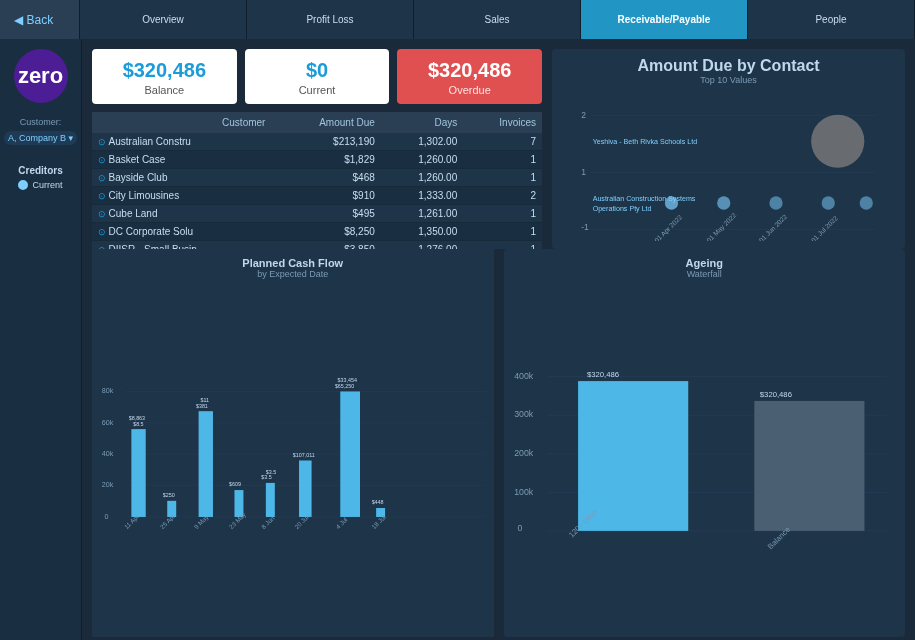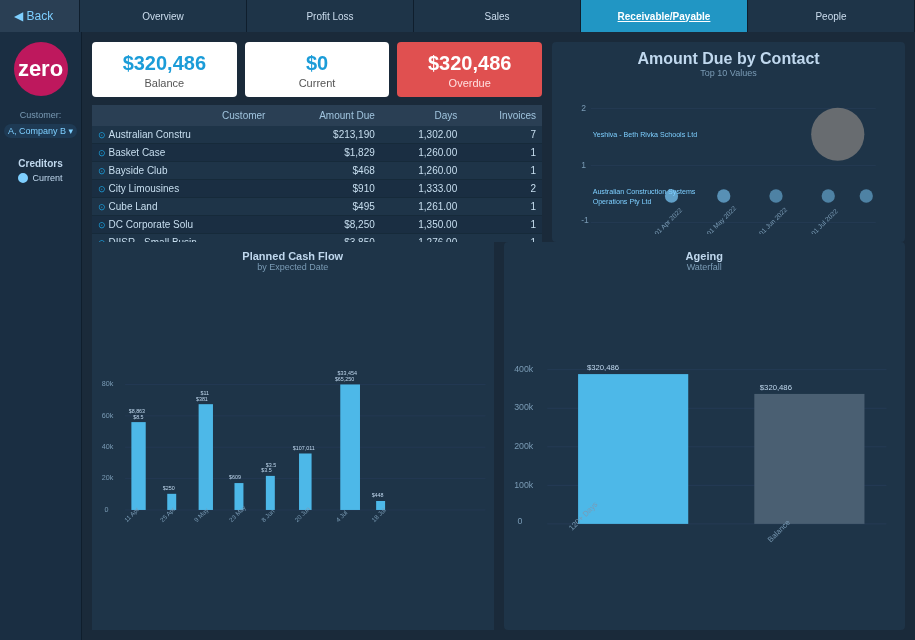--- a/index.html
+++ b/index.html
@@ -9,21 +9,21 @@
       font-family: Arial, sans-serif;
       font-size: 11px;
       width: 915px;
       height: 640px;
       overflow: hidden;
     }
 
     
     .top-nav {
       display: flex;
-      height: 32px;
+      height: 39px;
       background: #f97316;
     }
     .nav-back {
       background: #2a3f54;
       color: #7ecfff;
       display: flex;
       align-items: center;
       padding: 0 14px;
       cursor: pointer;
       font-size: 12px;
@@ -38,21 +38,20 @@
       background: #1e3448;
       border-right: 1px solid #0f1e2d;
       font-size: 10px;
       color: #cde;
       cursor: pointer;
     }
     .nav-tab.active {
       background: #2196c4;
       color: #fff;
       font-weight: bold;
-      text-decoration: underline;
     }
 
     
     .main-layout {
       display: flex;
       height: 608px;
     }
 
     
     .sidebar {
@@ -60,21 +59,21 @@
       background: #1a2e42;
       display: flex;
       flex-direction: column;
       align-items: center;
       padding-top: 10px;
       border-right: 1px solid #0f1e2d;
     }
     .sidebar-logo {
       width: 54px;
       height: 54px;
-      background: #be185d;
+      background: #4c1d95;
       border-radius: 50%;
       display: flex;
       align-items: center;
       justify-content: center;
       font-size: 22px;
       font-weight: bold;
       color: #fff;
       margin-bottom: 14px;
     }
     .sidebar-label {

